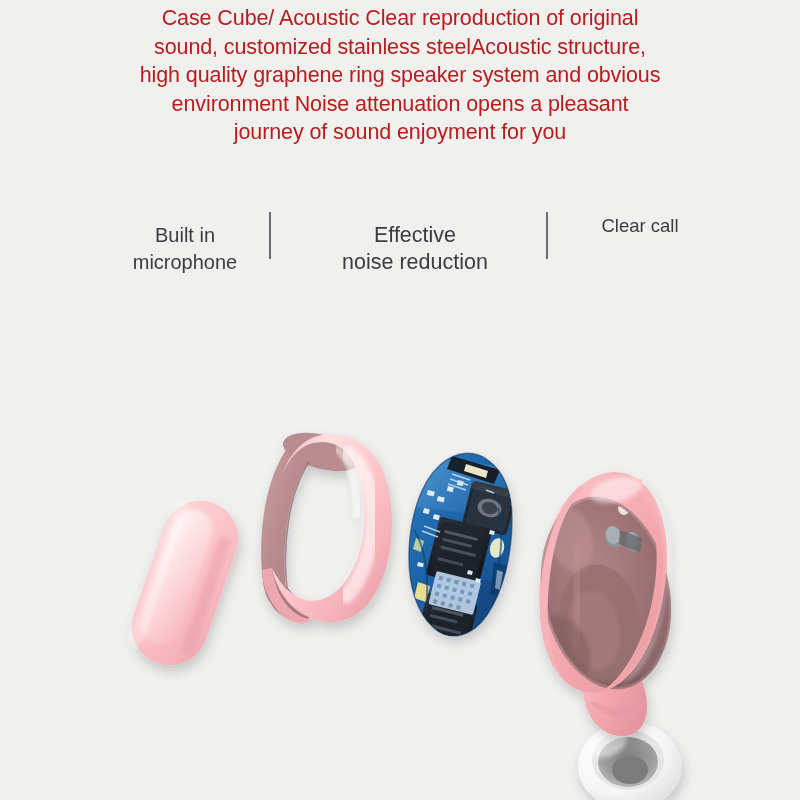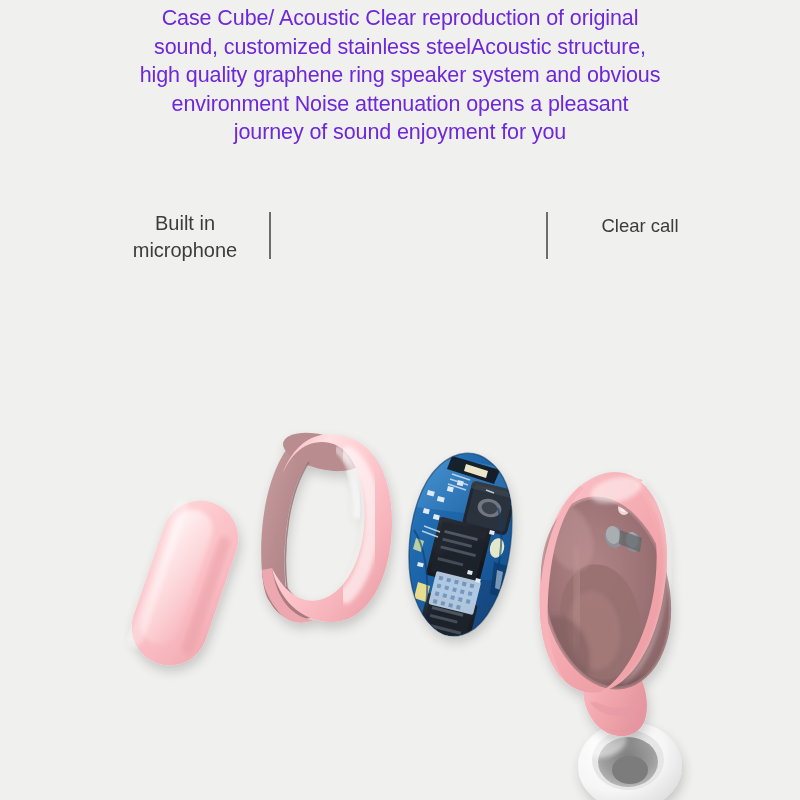--- a/index.html
+++ b/index.html
@@ -15,21 +15,21 @@
     position: relative;
   }
 
   
   .headline {
     position: absolute;
     left: 60px;
     top: 4px;
     width: 680px;
     text-align: center;
-    color: #6d28d9;
+    color: #b91c1c;
     font-size: 21.5px;
     line-height: 28.5px;
     letter-spacing: -0.1px;
     white-space: pre-line;
     font-weight: 400;
   }
 
   
   .features {
     position: absolute;
@@ -38,21 +38,21 @@
     width: 620px;
     height: 70px;
   }
   .feature {
     position: absolute;
     text-align: center;
     color: #3c3c3c;
     font-size: 20px;
     line-height: 27px;
     white-space: pre-line;
-    top: 4px;
+    top: 16px;
   }
   .feature-0 { left: 5px;   width: 170px; }
   .feature-1 { left: 205px; width: 230px; font-size: 21.5px; }
   .feature-2 { left: 470px; width: 150px; font-size: 18.5px; top: 6px;}
   .divider {
     position: absolute;
     top: 6px;
     width: 1.5px;
     height: 47px;
     background: #6d6d6d;
@@ -76,20 +76,22 @@
 <div class="headline">Case Cube/ Acoustic  Clear reproduction of original
 sound, customized stainless steelAcoustic structure,
 high quality graphene ring speaker system and obvious
 environment  Noise attenuation opens a pleasant
 journey of sound enjoyment for you</div>
 
 <div class="features">
   <div class="feature feature-0">Built in
 microphone</div>
   <div class="divider divider-0"></div>
+  <div class="feature feature-1">Effective
+noise reduction</div>
   <div class="divider divider-1"></div>
   <div class="feature feature-2">Clear call</div>
 </div>
 
 <div class="product-stage">
 <svg width="800" height="470" viewBox="0 0 800 470" xmlns="http://www.w3.org/2000/svg">
   <defs>
 
     <linearGradient id="gCover" x1="0" y1="0" x2="1" y2="1">
       <stop offset="0%" stop-color="#ffd9dc"></stop>

